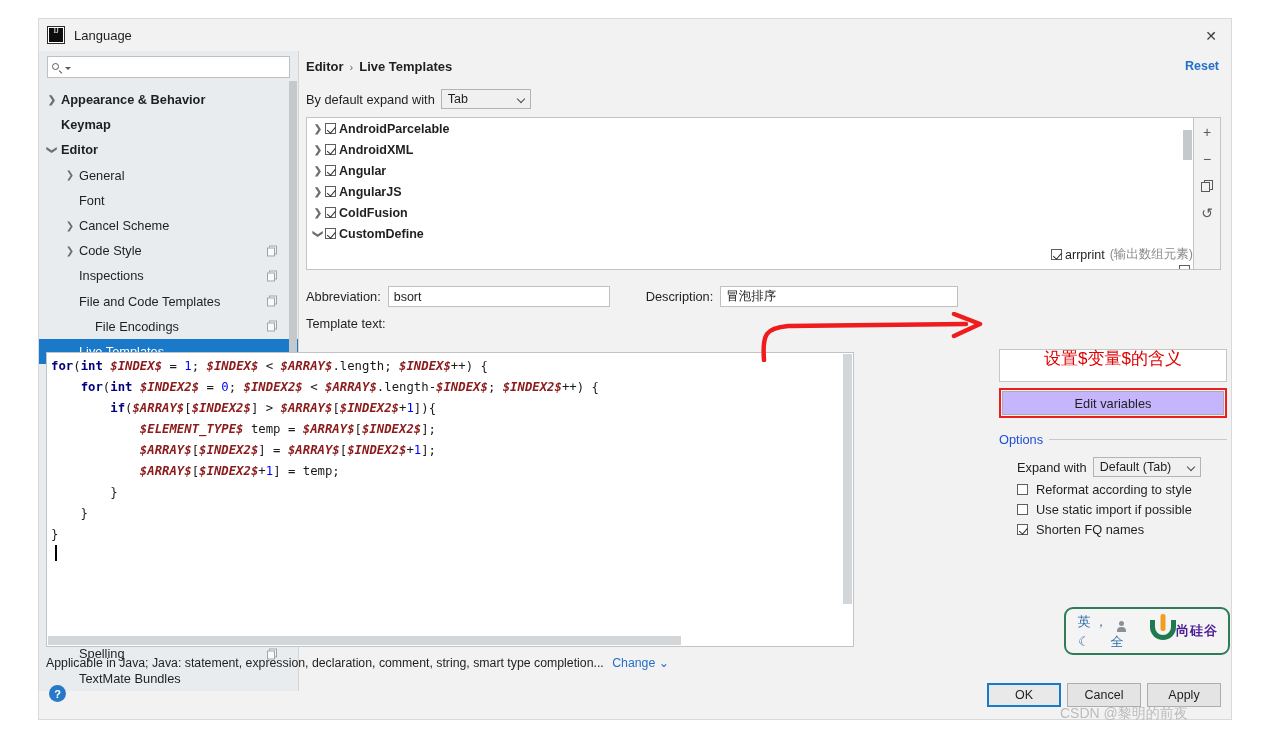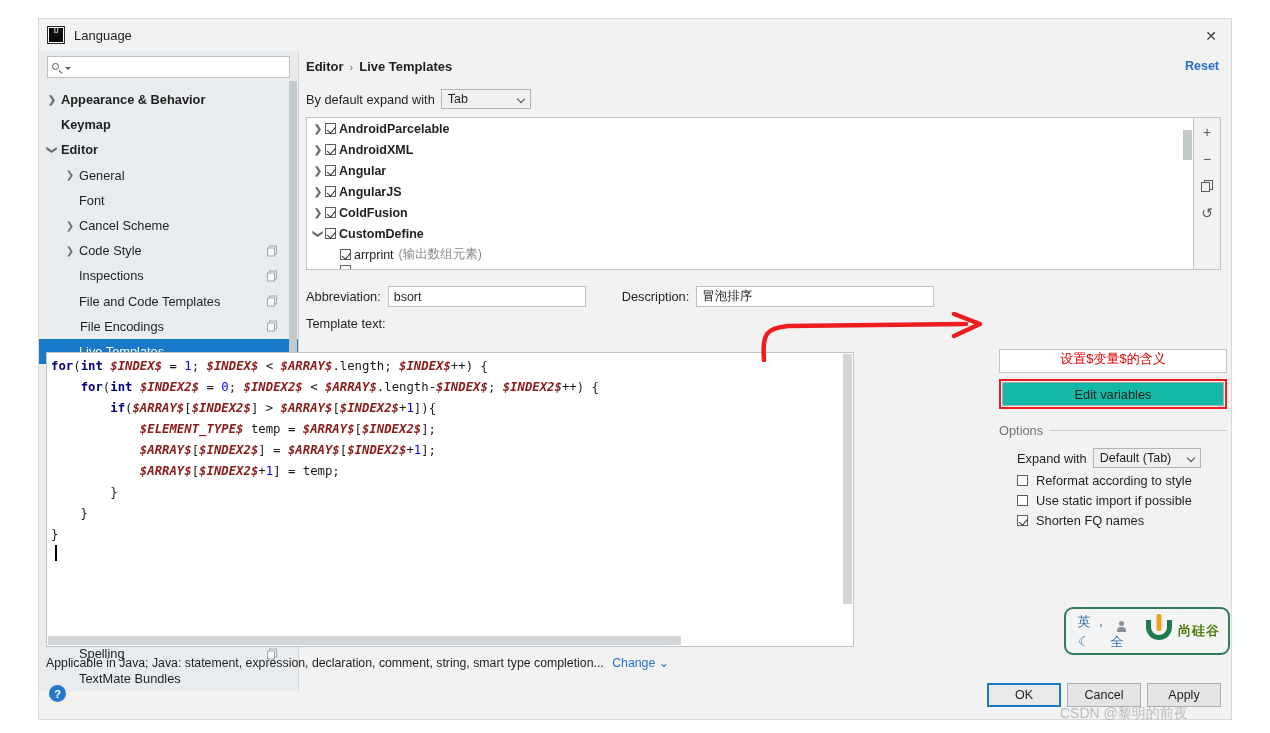--- a/index.html
+++ b/index.html
@@ -294,21 +294,21 @@
   }
   .tpl-row {
     height: 21px;
     display: flex;
     align-items: center;
     padding-left: 4px;
     font-size: 12.5px;
     white-space: nowrap;
   }
   .tpl-row.bold { font-weight: bold; }
-  .tpl-row.child { padding-left: 33px; }
+  .tpl-row.child { padding-left: 33px; justify-content: flex-end; }
   .tpl-row.cut { height: 10px; overflow: hidden; }
   .cb {
     width: 11px; height: 11px;
     border: 1px solid #5e5e5e;
     background: #ffffff;
     box-sizing: border-box;
     position: relative;
     flex: none;
     margin-right: 3px;
   }
@@ -368,21 +368,21 @@
   .txtfield {
     background: #ffffff;
     border: 1px solid #c0c0c0;
     height: 21px;
     box-sizing: border-box;
     display: flex;
     align-items: center;
     padding: 0 5px;
     font-size: 12.5px;
   }
-  .f-abbr { width: 198px; }
+  .f-abbr { width: 222px; }
   .f-desc { width: 238px; }
 
   .tmpl-label { margin-top: 9px; font-size: 12.8px; }
 
   
   .editor-area {
     position: absolute;
     left: 7px;
     top: 333px;
     width: 808px;
@@ -445,51 +445,51 @@
   
   .opt-col {
     position: absolute;
     left: 700px;
     top: 298px;
     width: 228px;
   }
   .red-note {
     background: #ffffff;
     border: 1px solid #c6c6c6;
-    height: 24px;
+    height: 33px;
     box-sizing: border-box;
     color: #e00000;
     text-align: center;
-    font-size: 13px;
+    font-size: 17px;
     line-height: 18px;
   }
   .edit-vars-wrap {
     margin-top: 6px;
     border: 2px solid #ee1c1c;
     padding: 1px;
   }
   .edit-vars-btn {
-    background: #14b8a6;
+    background: #c4b5fd;
     border: 1px solid #adadad;
     height: 22px;
     display: flex;
     align-items: center;
     justify-content: center;
     font-size: 12.8px;
     cursor: default;
   }
   .opt-group {
     margin-top: 14px;
   }
   .opt-legend {
     display: flex;
     align-items: center;
     gap: 6px;
     font-size: 12.8px;
-    color: #737373;
+    color: #1d4ed8;
   }
   .opt-legend .rule {
     flex: 1;
     height: 1px;
     background: #c9c9c9;
   }
   .opt-expand-row {
     margin-top: 10px;
     margin-left: 18px;
     display: flex;
@@ -587,25 +587,24 @@
     left: 50%;
     top: -6px;
     transform: translateX(-50%);
     width: 5px;
     height: 17px;
     background: #f0a020;
     border-radius: 2px;
   }
   .ime-brand {
     font-size: 13px;
-    color: #4d7c0f;
+    color: #4c1d95;
     font-weight: bold;
     letter-spacing: 1px;
     white-space: nowrap;
-    padding-left: 6px;
   }
 
   
   .footer {
     position: absolute;
     left: 0;
     bottom: 0;
     width: 100%;
     height: 44px;
   }
@@ -729,21 +728,21 @@
             </span>
           </div>
           <div class="tree-row" style="padding-left: 24px;">
             <span class="arrow none">❯</span>
             <span class="tree-label">File and Code Templates</span>
             <span class="copy-badge">
               <span class="b1"></span>
               <span class="b2"></span>
             </span>
           </div>
-          <div class="tree-row" style="padding-left: 25px;">
+          <div class="tree-row" style="padding-left: 40px;">
             <span class="arrow none">❯</span>
             <span class="tree-label">File Encodings</span>
             <span class="copy-badge">
               <span class="b1"></span>
               <span class="b2"></span>
             </span>
           </div>
           <div class="tree-row selected" style="padding-left: 24px;">
             <span class="arrow none">❯</span>
             <span class="tree-label">Live Templates</span>

